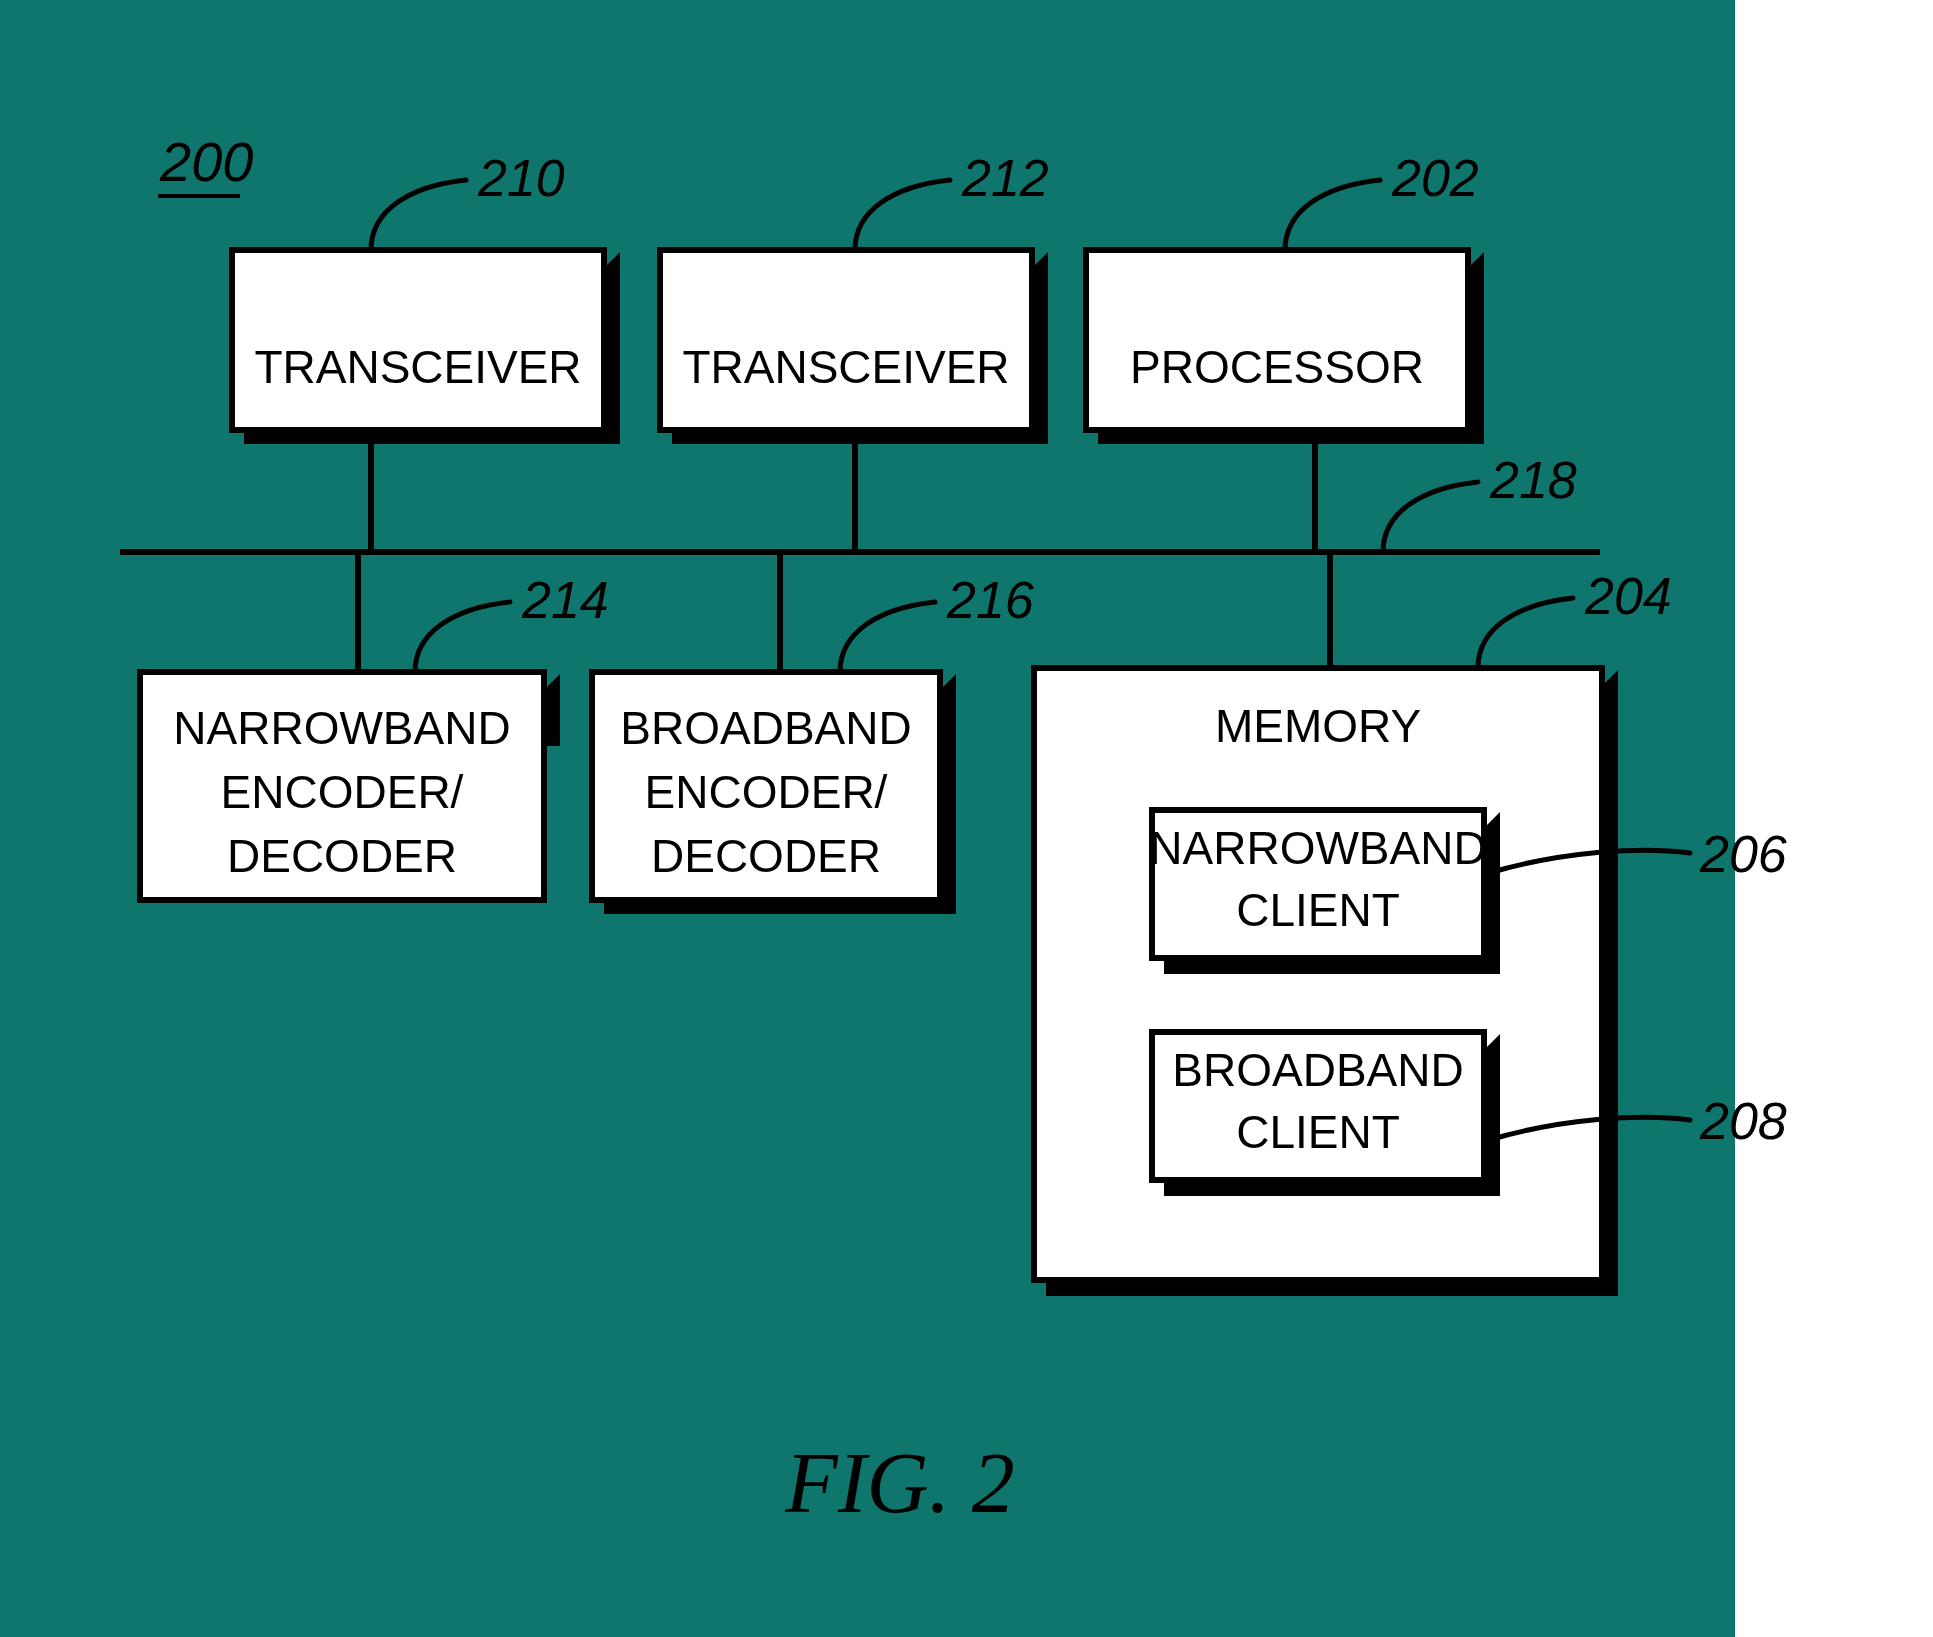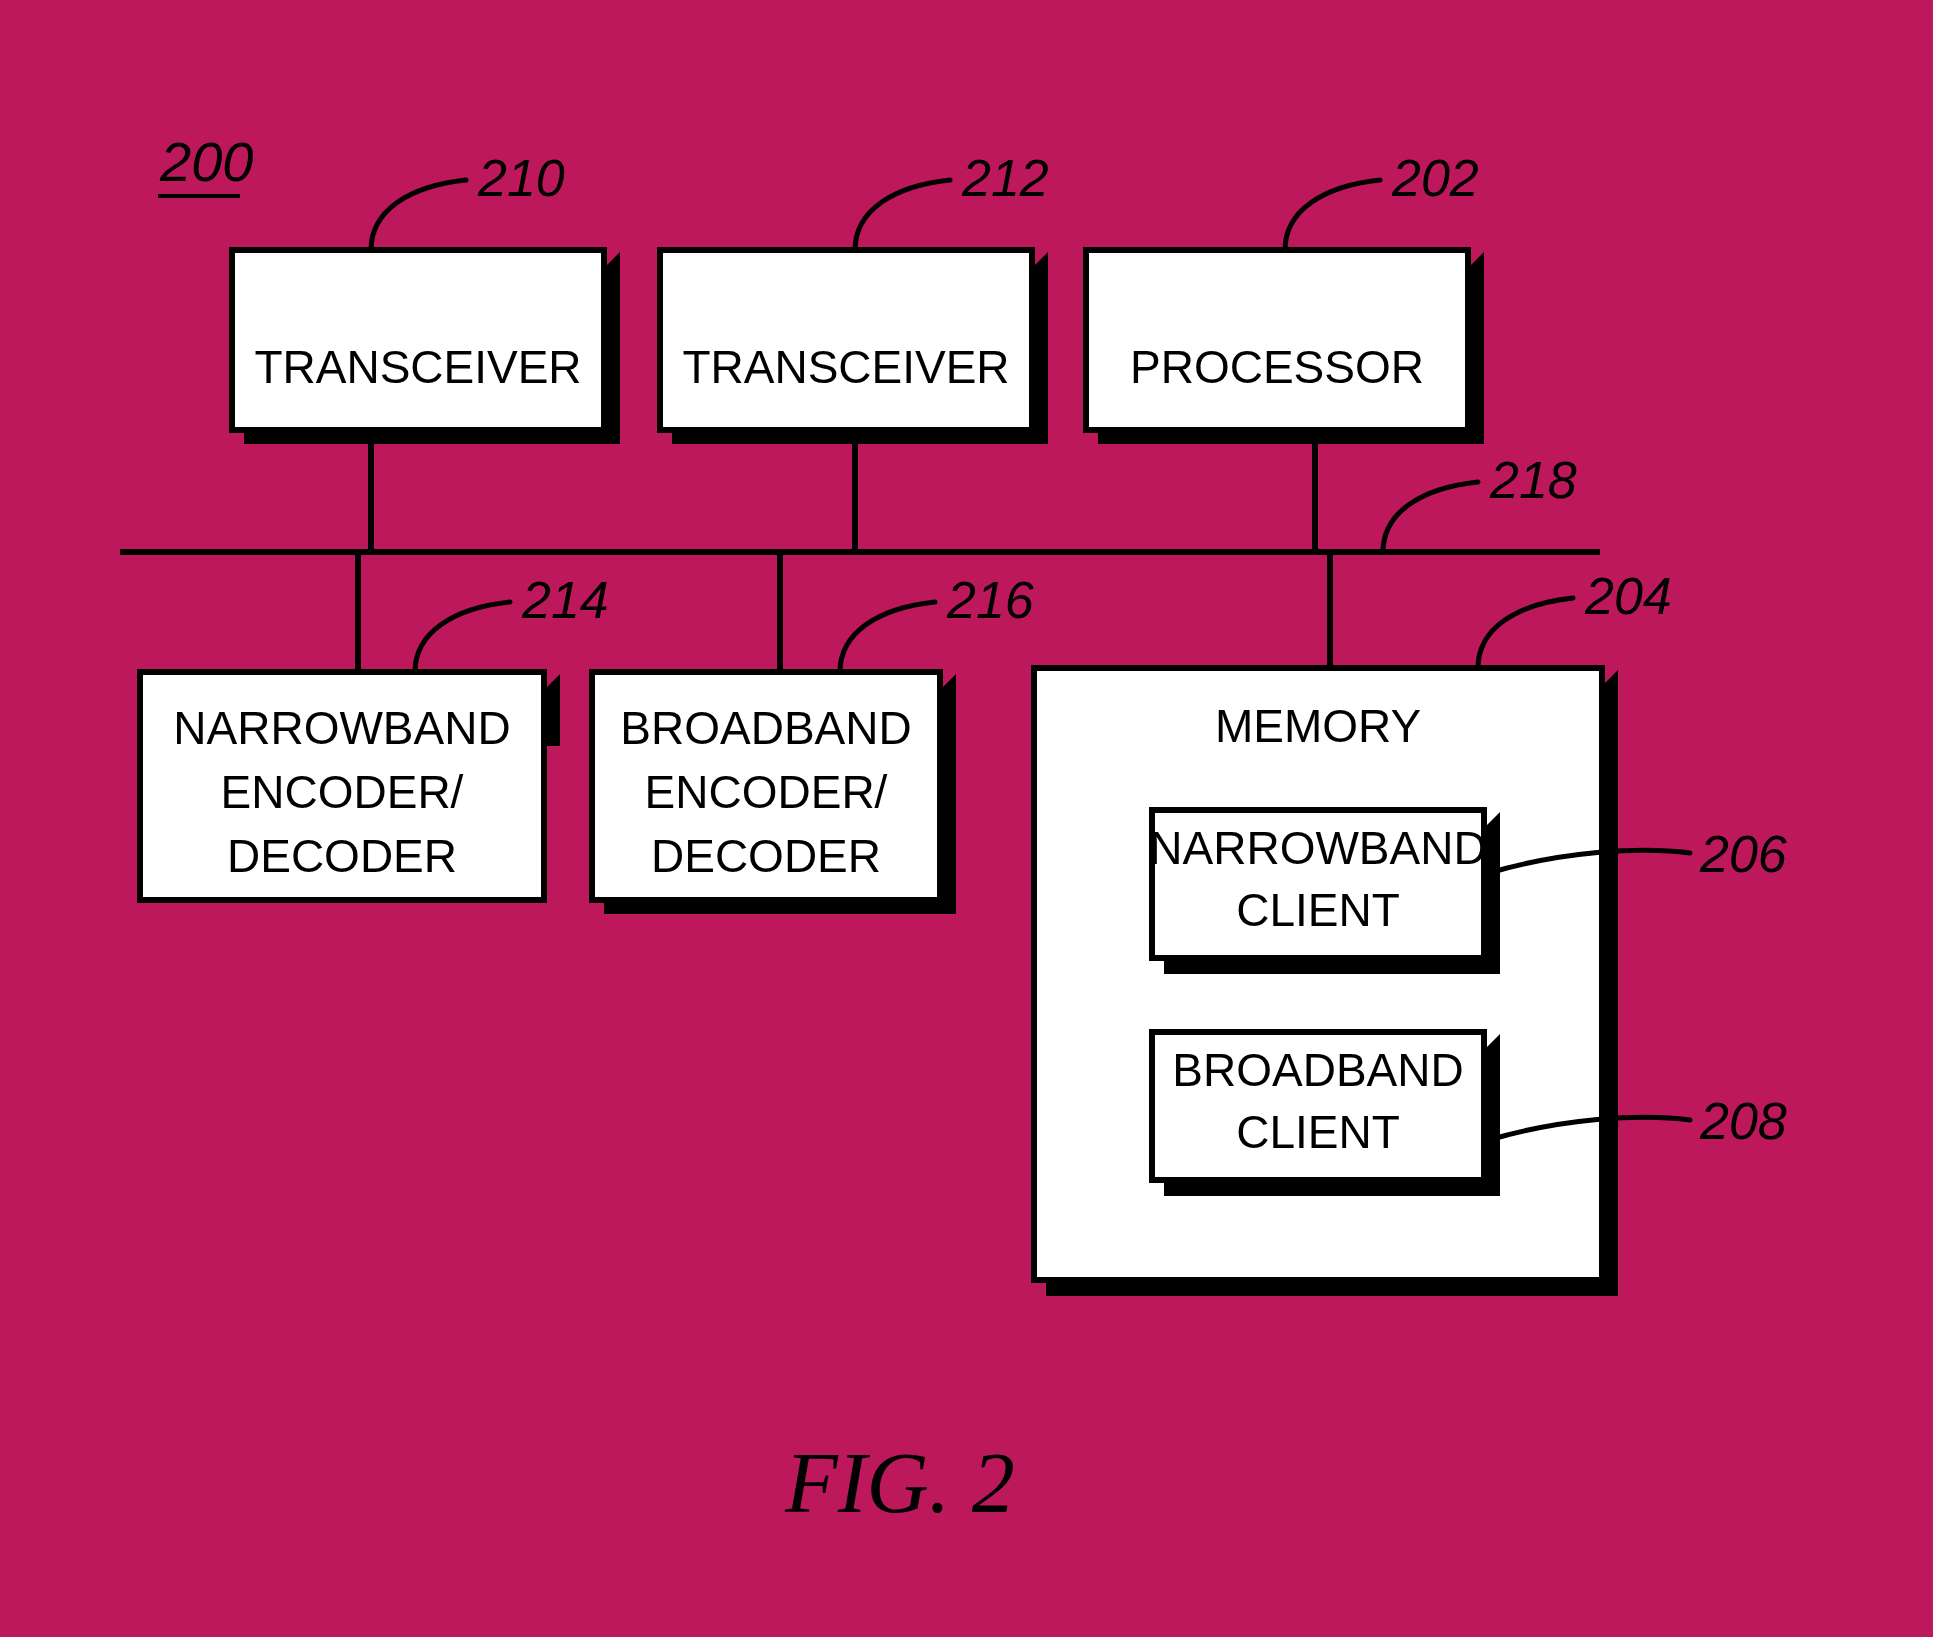--- a/index.html
+++ b/index.html
@@ -9,23 +9,23 @@
   }
   body {
     width: 1933px;
     height: 1637px;
     font-family: "Liberation Sans", sans-serif;
     color: #000000;
     overflow: hidden;
   }
   #figure-root {
     position: relative;
-    width: 1933px;
+    width: 1735px;
     height: 1637px;
-    background: #be185d;
+    background: #0f766e;
   }
   svg.figure-canvas {
     position: absolute;
     left: 0;
     top: 0;
     width: 1933px;
     height: 1637px;
     display: block;
   }
   .box-stroke {

